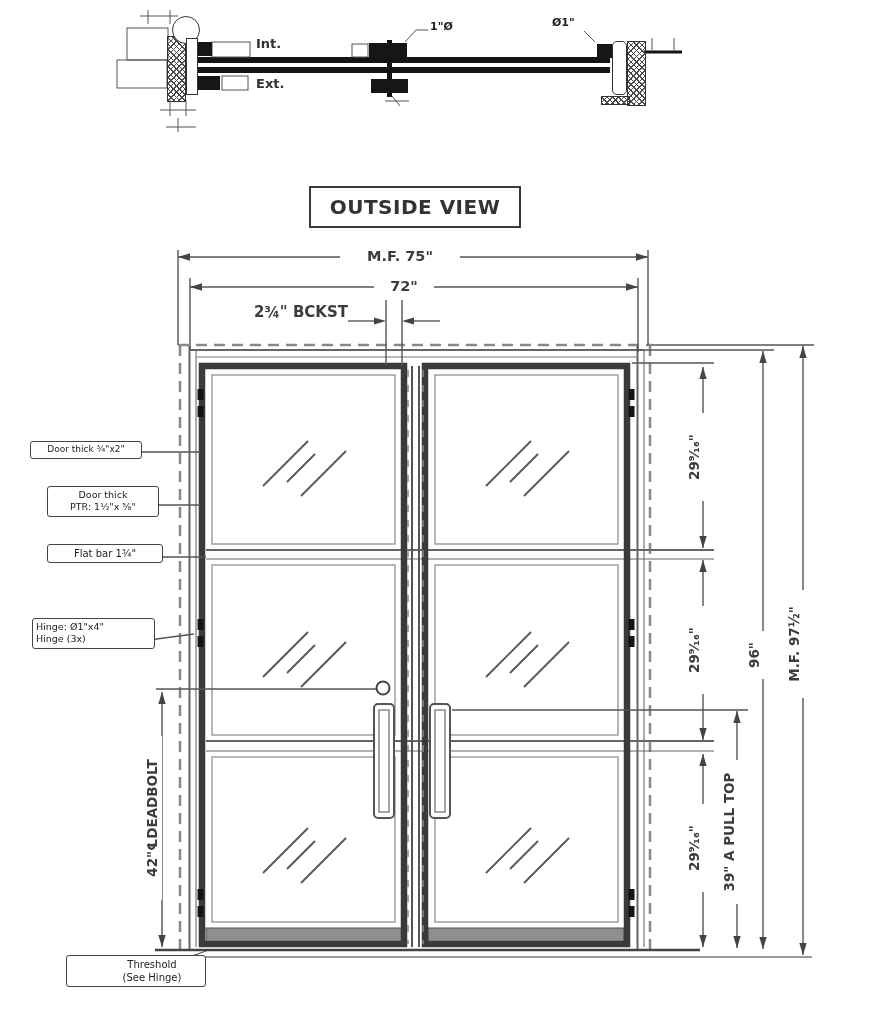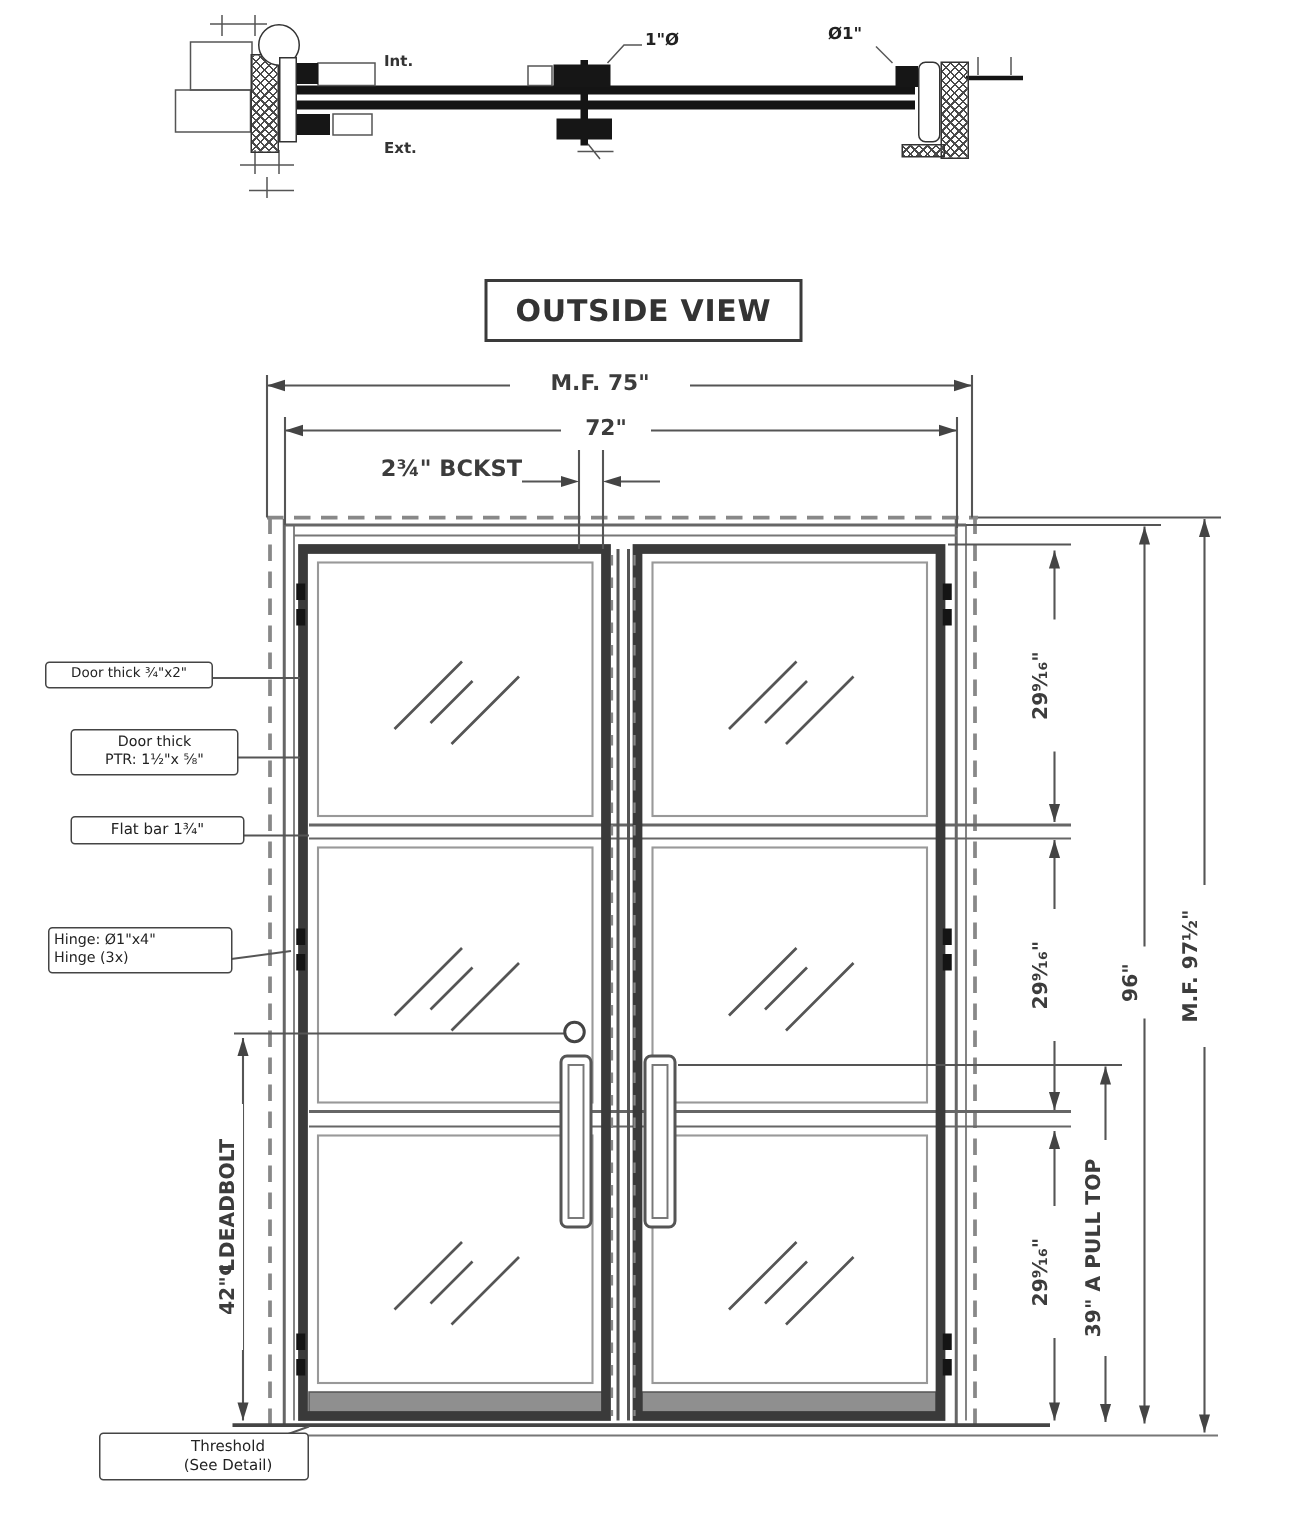--- a/index.html
+++ b/index.html
@@ -16,21 +16,21 @@
   .titlebox{display:flex;align-items:center;justify-content:center;
     border:2.5px solid #3a3a3a;background:#fff;font-size:20px;font-weight:600;
     letter-spacing:.5px;color:#333;}
   .dimlab{background:#fff;text-align:center;font-size:14.5px;font-weight:600;color:#3c3c3c;white-space:nowrap;}
   .vlab{position:absolute;z-index:3;transform:rotate(-90deg);transform-origin:center;
     background:#fff;text-align:center;font-size:13.5px;font-weight:600;color:#3c3c3c;
     white-space:nowrap;padding:0 2px;}
   .callout{position:absolute;z-index:3;background:#fff;border:1.5px solid #444;
     border-radius:3px;text-align:center;color:#222;line-height:1.3;padding:2px 3px;}
   .note{position:absolute;z-index:3;font-size:11px;font-weight:600;color:#222;white-space:nowrap;}
-  .planlab{position:absolute;z-index:3;font-size:10px;font-weight:600;color:#333;}
+  .planlab{position:absolute;z-index:3;font-size:13px;font-weight:600;color:#333;}
 </style>
 </head>
 <body>
 
 <div id="page">
 
 <svg id="draw" width="872" height="1024" viewBox="0 0 872 1024">
 
   <g fill="none">
     <rect x="196" y="57" width="414" height="6" fill="#141414"></rect>
@@ -186,25 +186,25 @@
 <div class="blk" style="left:196px;top:42px;width:16px;height:14px;"></div>
 <div class="blk" style="left:196px;top:76px;width:24px;height:14px;"></div>
 <div class="blk" style="left:369px;top:43px;width:38px;height:15px;"></div>
 <div class="blk" style="left:371px;top:79px;width:37px;height:14px;"></div>
 <div class="blk" style="left:597px;top:44px;width:15px;height:14px;"></div>
 <div class="slot" style="left:172px;top:16px;width:26px;height:26px;border-radius:50%;"></div>
 <div class="slot" style="left:186px;top:38px;width:10px;height:55px;"></div>
 <div class="slot" style="left:612px;top:41px;width:13px;height:52px;border-radius:5px;"></div>
 
 <div class="planlab" style="left:256px;top:36px;">Int.</div>
-<div class="planlab" style="left:256px;top:94px;">Ext.</div>
+<div class="planlab" style="left:256px;top:76px;">Ext.</div>
 <div class="note" style="left:430px;top:20px;">1"Ø</div>
 <div class="note" style="left:552px;top:16px;">Ø1"</div>
 
-<div class="abs titlebox" style="left:323px;top:186px;width:208px;height:38px;">OUTSIDE VIEW</div>
+<div class="abs titlebox" style="left:309px;top:186px;width:208px;height:38px;">OUTSIDE VIEW</div>
 
 <div class="abs dimlab" style="left:340px;top:248px;width:120px;">M.F. 75"</div>
 <div class="abs dimlab" style="left:374px;top:278px;width:60px;">72"</div>
 <div class="abs dimlab" style="left:222px;top:303px;width:126px;text-align:right;font-size:15px;">2¾" BCKST</div>
 
 <div class="vlab" style="left:651px;top:448px;width:84px;height:18px;">29⁹⁄₁₆"</div>
 <div class="vlab" style="left:651px;top:641px;width:84px;height:18px;">29⁹⁄₁₆"</div>
 <div class="vlab" style="left:651px;top:839px;width:84px;height:18px;">29⁹⁄₁₆"</div>
 <div class="vlab" style="left:731px;top:646px;width:44px;height:18px;">96"</div>
 <div class="vlab" style="left:741px;top:635px;width:104px;height:18px;">M.F. 97½"</div>
@@ -220,16 +220,16 @@
 </div>
 <div class="callout" style="left:47px;top:544px;width:108px;font-size:10px;">
   <span>Flat bar 1¾"</span>
 </div>
 <div class="callout" style="left:32px;top:618px;width:115px;font-size:9.5px;text-align:left;">
   <div>Hinge: Ø1"x4"</div>
   <div>Hinge (3x)</div>
 </div>
 <div class="callout" style="left:66px;top:955px;width:100px;font-size:10px;padding-left:35px;">
   <div>Threshold</div>
-  <div>(See Detail)</div>
+  <div>(See Hinge)</div>
 </div>
 
 </div>
 
 </body></html>

